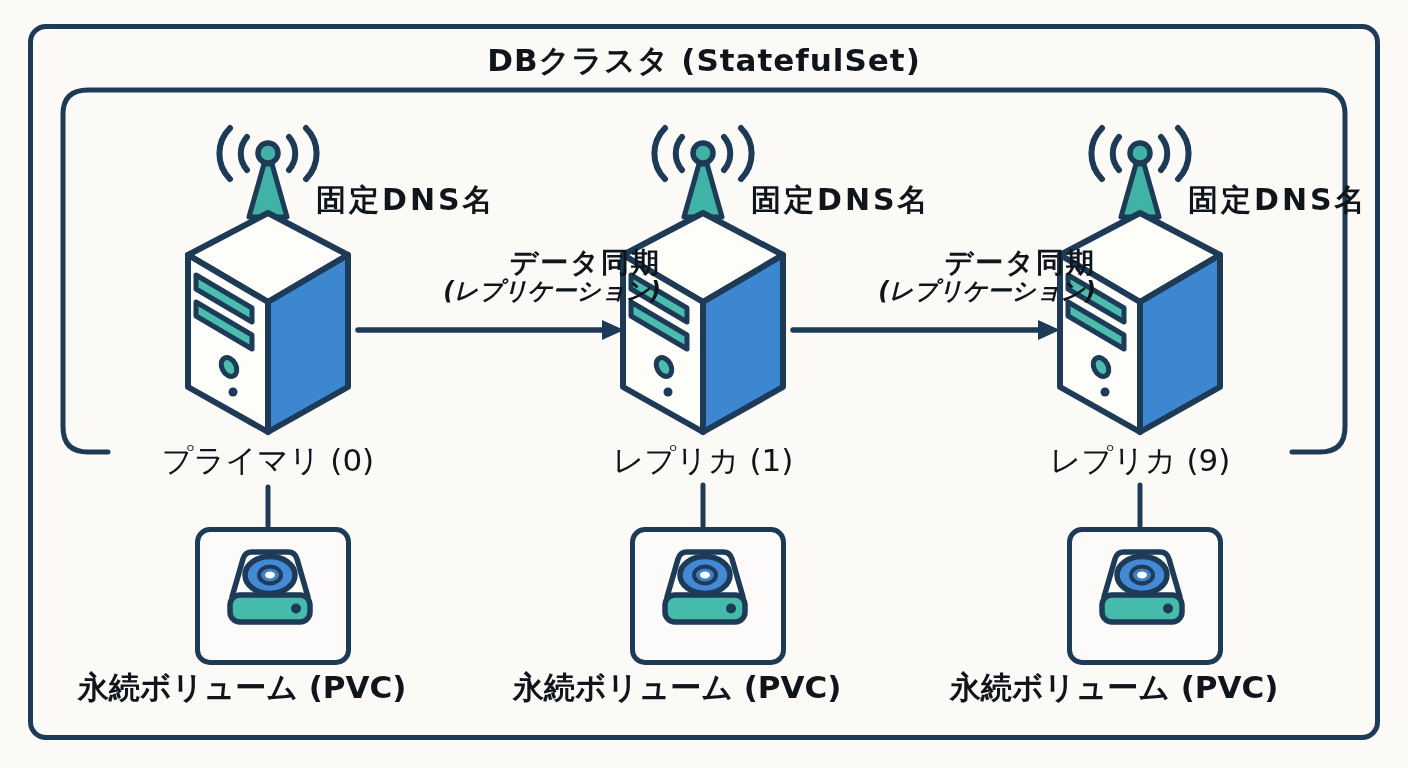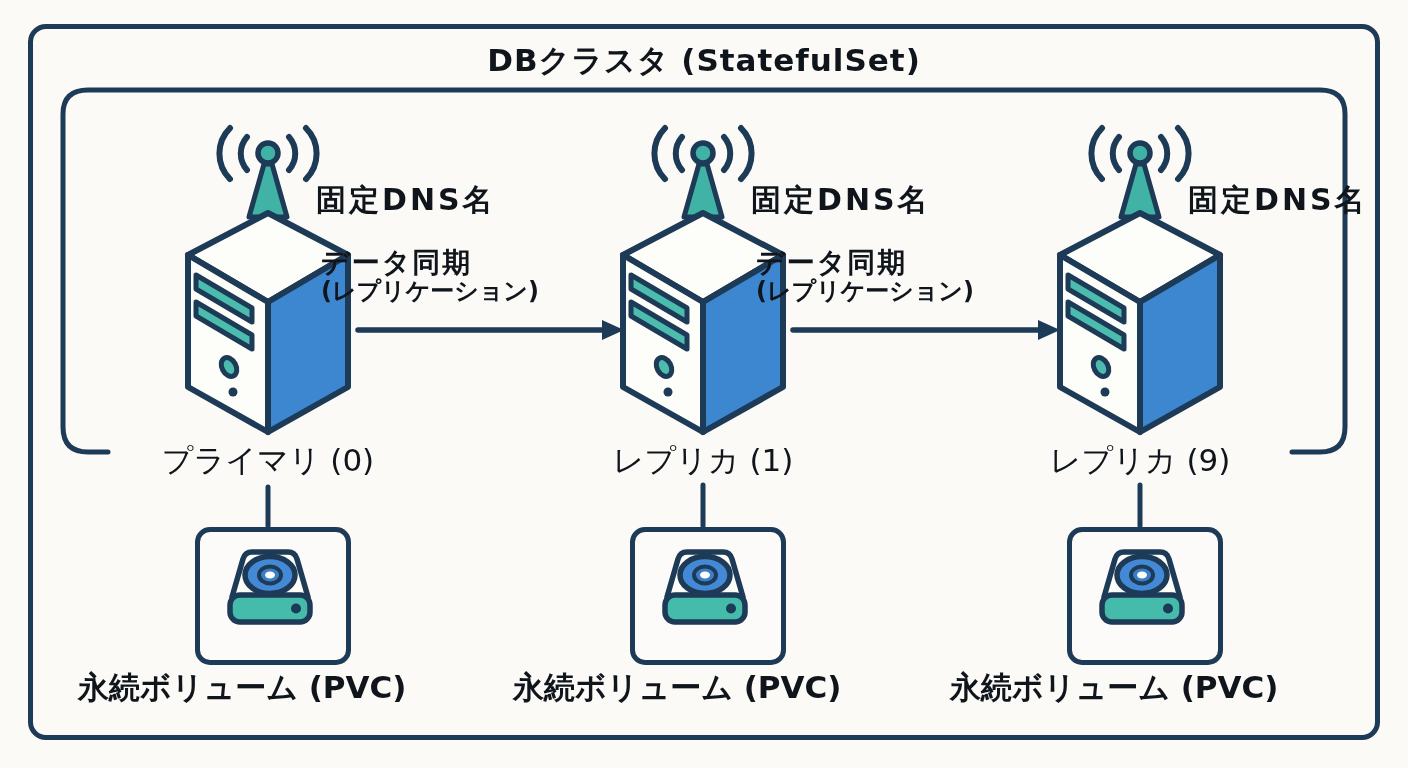--- a/index.html
+++ b/index.html
@@ -27,24 +27,24 @@
   .node-svg{position:absolute;top:120px;width:170px;height:320px;}
   .dns-label{
     position:absolute;top:180px;width:240px;
     font-size:30px;font-weight:bold;letter-spacing:3px;white-space:nowrap;
   }
   .node-label{
     position:absolute;top:440px;width:320px;text-align:center;
     font-size:31px;font-weight:normal;white-space:nowrap;
   }
   .arrow-label{
-    position:absolute;top:247px;width:340px;text-align:left;line-height:1.12;
+    position:absolute;top:247px;width:340px;text-align:right;line-height:1.12;
   }
   .arrow-label .l1{font-size:28px;font-weight:bold;letter-spacing:2px;}
-  .arrow-label .l2{font-size:24px;font-weight:bold;}
+  .arrow-label .l2{font-size:24px;font-weight:bold;font-style:italic;}
   .pvc-box{
     position:absolute;top:527px;width:146px;height:128px;
     border:5px solid #1d3a57;border-radius:15px;background:#fcfbf9;
   }
   .disk-svg{position:absolute;left:18px;top:13px;width:104px;height:96px;}
   .pvc-label{
     position:absolute;top:667px;width:380px;
     font-size:31px;font-weight:bold;white-space:nowrap;
   }
 </style>

